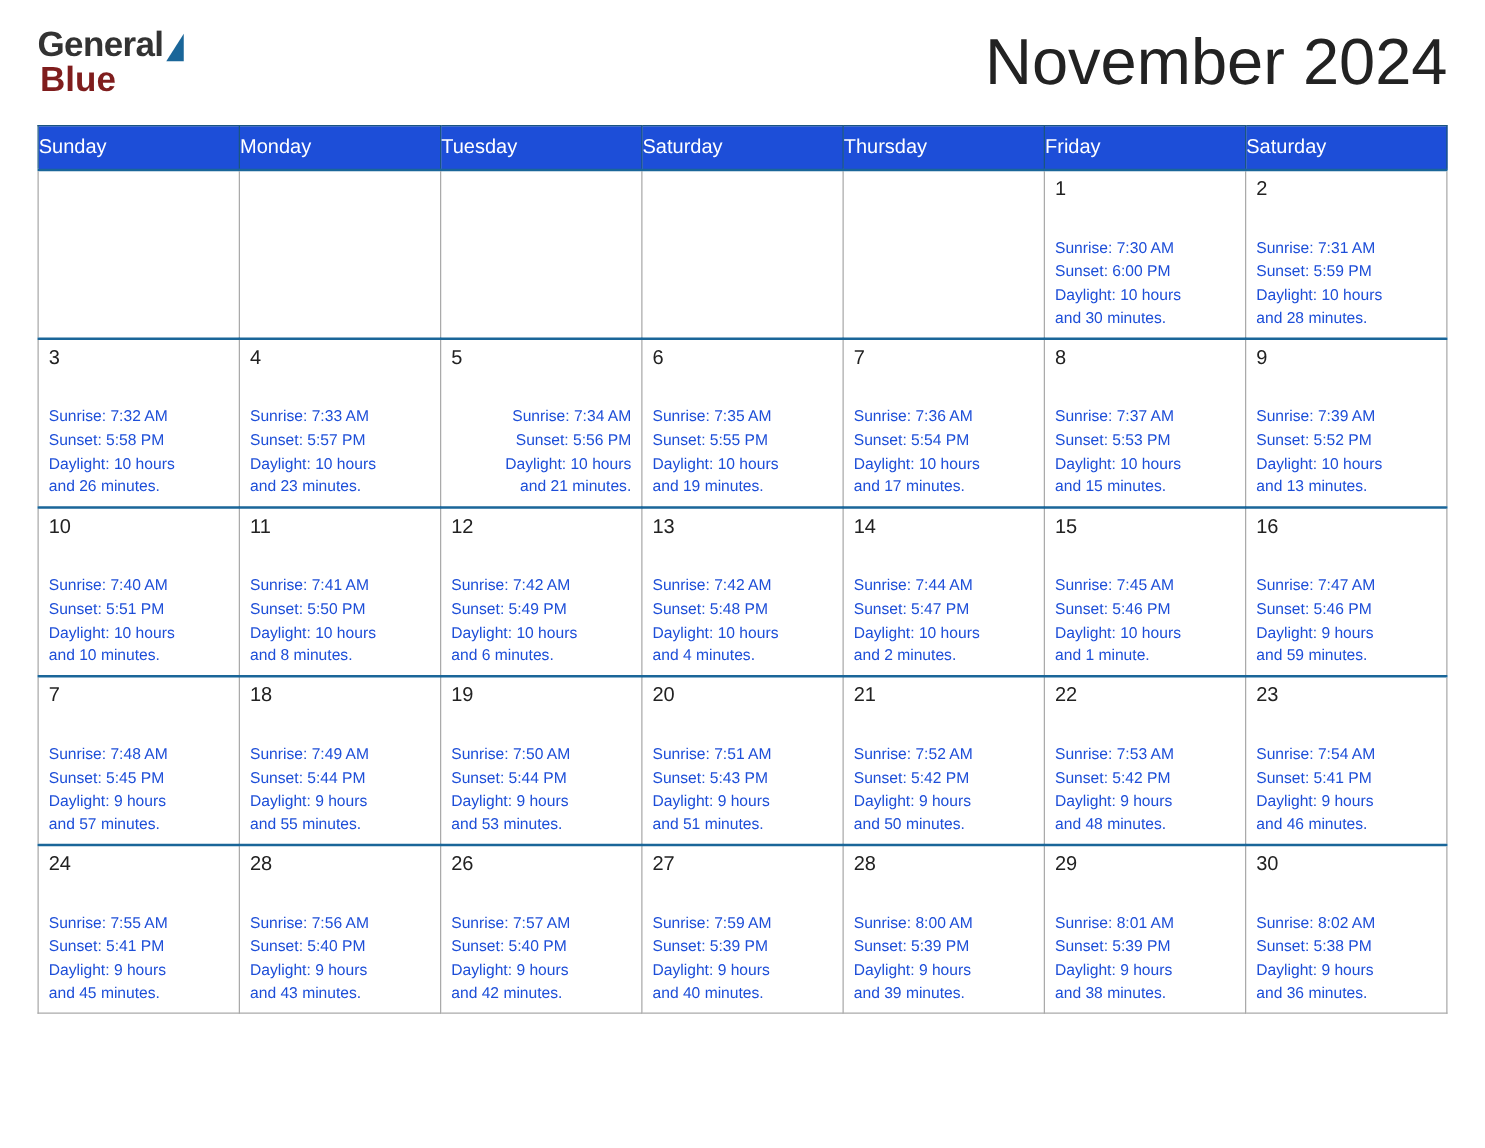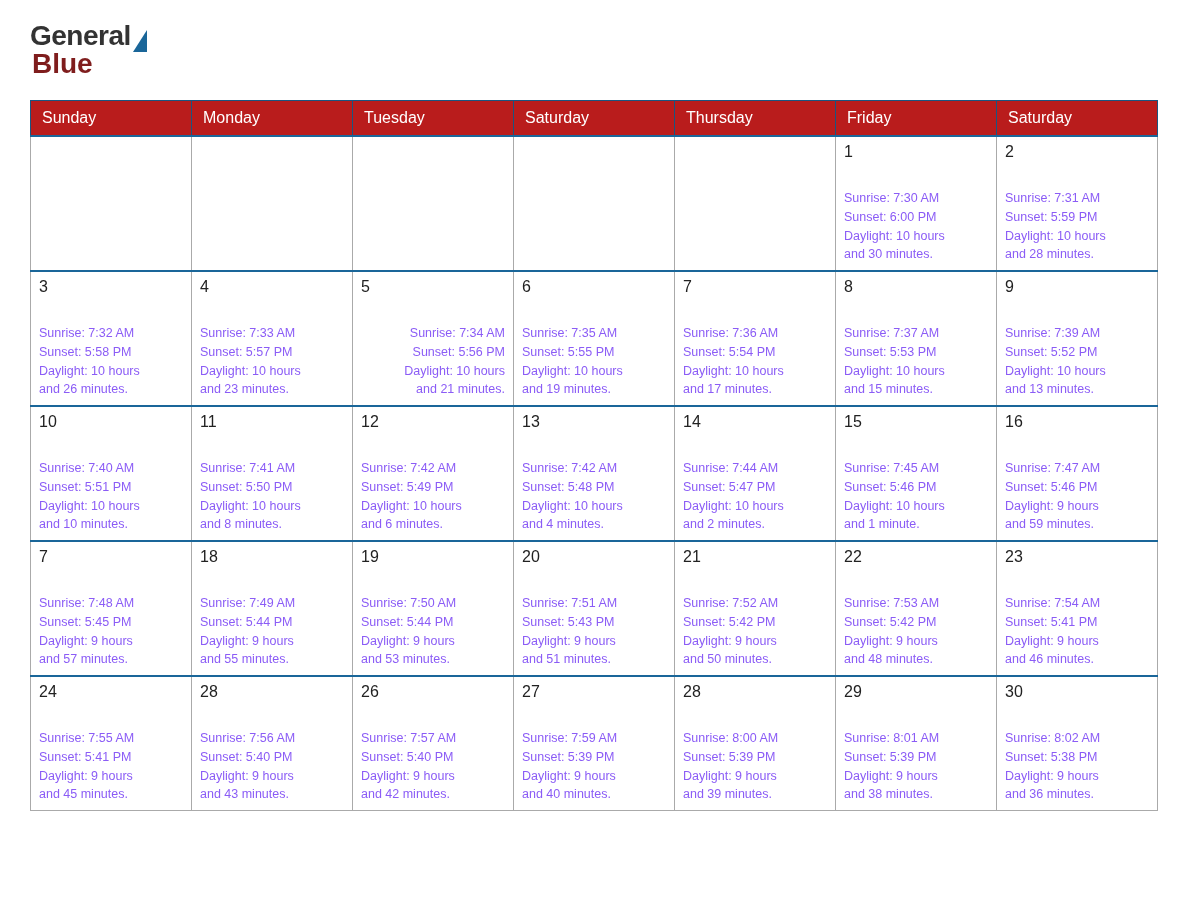--- a/index.html
+++ b/index.html
@@ -16,21 +16,21 @@
       align-items: flex-start;
       margin-bottom: 20px;
     }
     .logo {
       display: flex;
       flex-direction: column;
       align-items: flex-start;
     }
     .logo-top {
       display: flex;
-      align-items: flex-end;
+      align-items: center;
     }
     .logo-general {
       font-size: 28px;
       font-weight: bold;
       color: #333;
       letter-spacing: -0.5px;
     }
     .logo-triangle {
       width: 0;
       height: 0;
@@ -58,23 +58,23 @@
       font-size: 22px;
       color: #555;
       margin-top: 4px;
     }
     .calendar {
       width: 100%;
       border-collapse: collapse;
       border: 1px solid #999;
     }
     .calendar th {
-      background-color: #b91c1c;
+      background-color: #1d4ed8;
       color: #fff;
-      padding: 8px 11px;
+      padding: 8px 0;
       text-align: left;
       font-size: 16px;
       font-weight: normal;
       border: 1px solid #1a5580;
     }
     .calendar td {
       vertical-align: top;
       padding: 6px 8px;
       border: 1px solid #aaa;
       width: calc(100% / 7);
@@ -88,21 +88,21 @@
     }
     .day-number {
       font-size: 16px;
       font-weight: normal;
       color: #222;
       display: block;
       margin-bottom: 4px;
     }
     .day-info {
       font-size: 12.5px;
-      color: #8b5cf6;
+      color: #1d4ed8;
       line-height: 1.5;
       margin-top: 28px;
     }
     .empty-cell {
       background: #f5f5f5;
     }
     .calendar tbody tr:last-child {
       border-bottom: none;
     }
   </style>
@@ -111,20 +111,21 @@
 
 <div class="header">
   <div class="logo">
     <div class="logo-top">
       <span class="logo-general">General</span>
       <div class="logo-triangle"></div>
     </div>
     <span class="logo-blue">Blue</span>
   </div>
   <div class="title-section">
+    <div class="month-title">November 2024</div>
   </div>
 </div>
 
 <table class="calendar">
   <thead>
     <tr>
     <th>Sunday</th>
         <th>Monday</th>
         <th>Tuesday</th>
         <th>Saturday</th>

